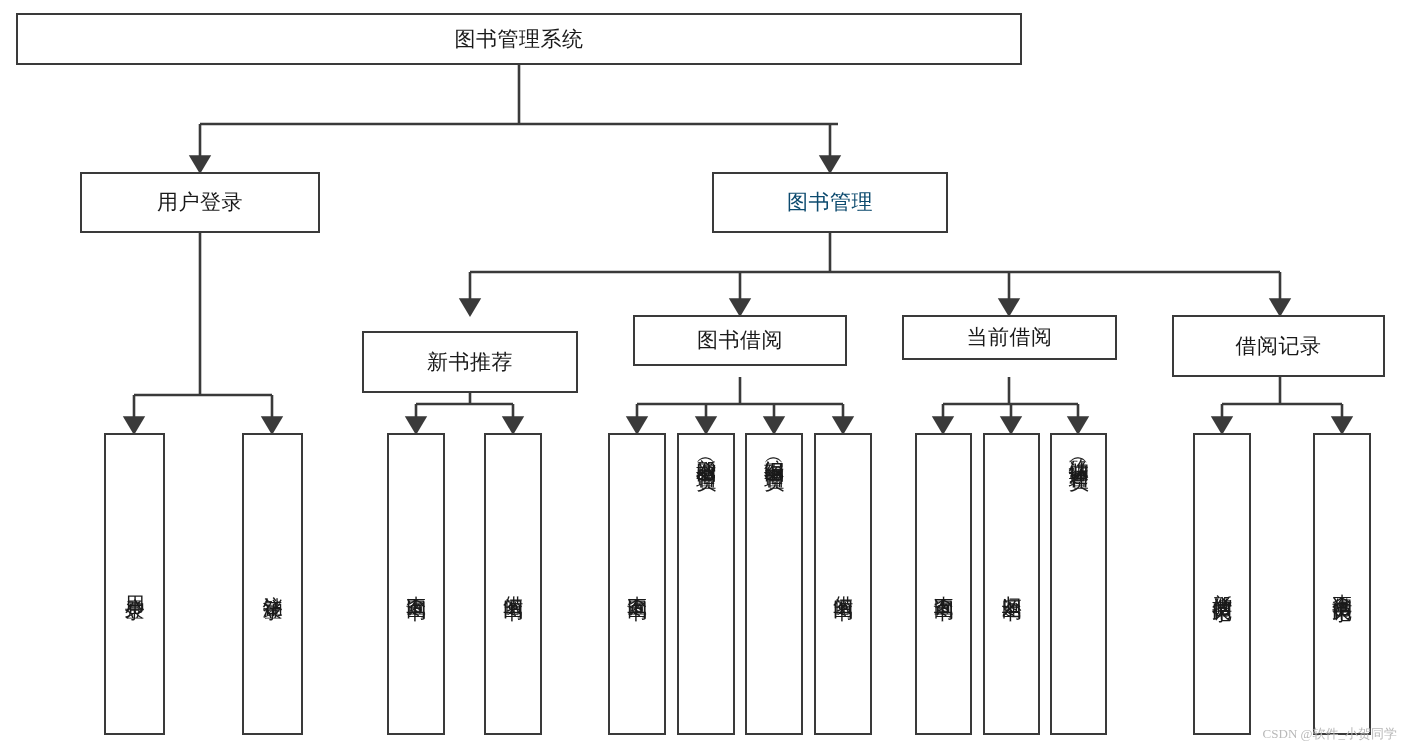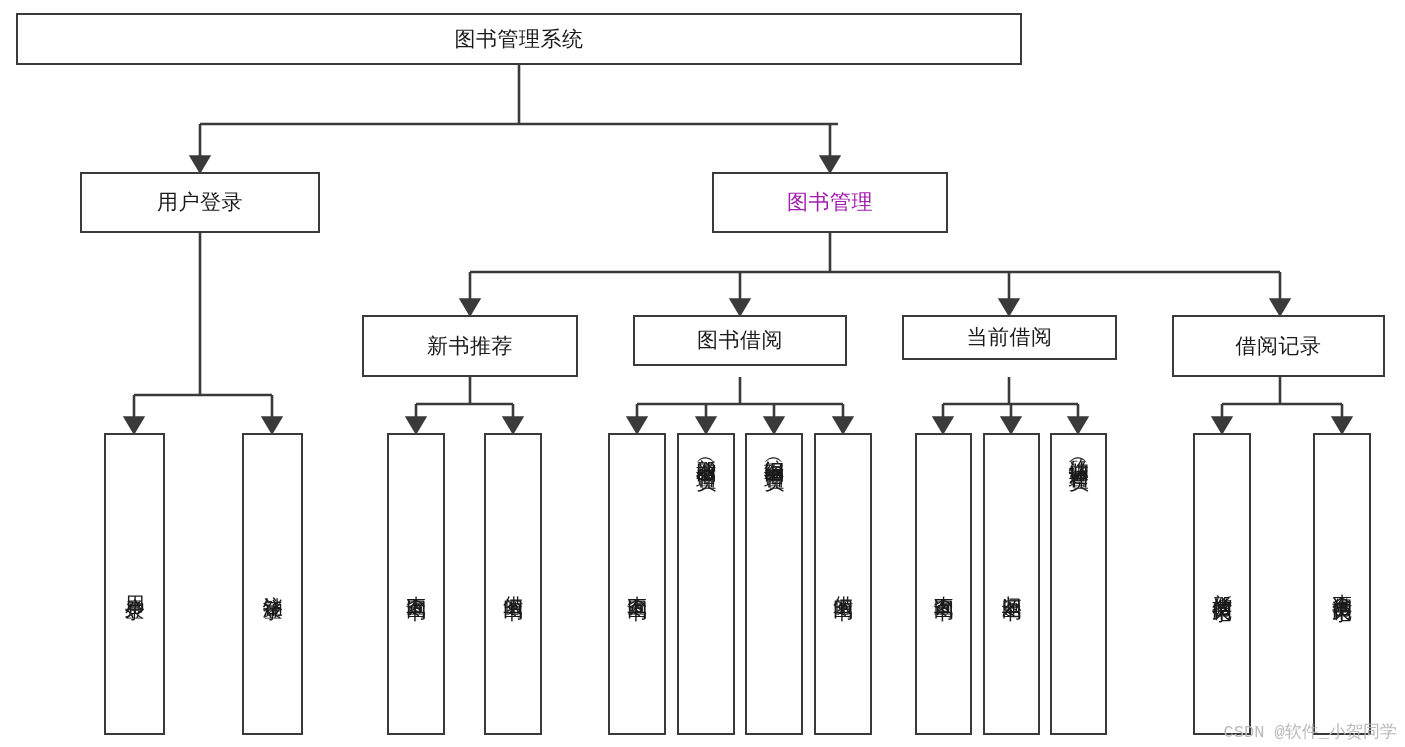--- a/index.html
+++ b/index.html
@@ -56,25 +56,25 @@
     margin: 0 auto;
   }
   .node.vertical.centered {
     align-items: center;
     padding-top: 0;
   }
   .watermark {
     position: absolute;
     right: 8px;
     bottom: 4px;
-    font-size: 17px;
+    font-size: 13px;
     color: #b9b9b9;
     white-space: nowrap;
     z-index: 5;
-    font-family: Liberation Mono, monospace;
+    font-family: Liberation Serif, serif;
   }
 </style>
 </head>
 <body>
 
 <div id="canvas">
 
   <svg class="edges" viewBox="0 0 1405 747">
     <defs>
       <marker id="arrow" markerWidth="9" markerHeight="9" refX="3" refY="4.5" orient="auto" markerUnits="strokeWidth">
@@ -125,25 +125,25 @@
     </g>
   </svg>
 
   <div class="node horizontal" style="left: 16px; top: 13px; width: 1006px; height: 52px; border-color: rgb(58, 58, 58); background: rgb(255, 255, 255); color: rgb(26, 26, 26); justify-content: center;">
     <span class="node-label">图书管理系统</span>
   </div>
 
   <div class="node horizontal" style="left: 80px; top: 172px; width: 240px; height: 61px; border-color: rgb(58, 58, 58); background: rgb(255, 255, 255); color: rgb(26, 26, 26);">
     <span class="node-label">用户登录</span>
   </div>
-  <div class="node horizontal" style="left: 712px; top: 172px; width: 236px; height: 61px; border-color: rgb(58, 58, 58); background: rgb(255, 255, 255); color: #a21caf;">
+  <div class="node horizontal" style="left: 712px; top: 172px; width: 236px; height: 61px; border-color: rgb(58, 58, 58); background: rgb(255, 255, 255); color: #0c4a6e;">
     <span class="node-label">图书管理</span>
   </div>
 
-  <div class="node horizontal" style="left: 362px; top: 315px; width: 216px; height: 62px; border-color: rgb(58, 58, 58); background: rgb(255, 255, 255); color: rgb(26, 26, 26);">
+  <div class="node horizontal" style="left: 362px; top: 331px; width: 216px; height: 62px; border-color: rgb(58, 58, 58); background: rgb(255, 255, 255); color: rgb(26, 26, 26);">
     <span class="node-label">新书推荐</span>
   </div>
   <div class="node horizontal" style="left: 633px; top: 315px; width: 214px; height: 51px; border-color: rgb(58, 58, 58); background: rgb(255, 255, 255); color: rgb(26, 26, 26);">
     <span class="node-label">图书借阅</span>
   </div>
   <div class="node horizontal" style="left: 902px; top: 315px; width: 215px; height: 45px; border-color: rgb(58, 58, 58); background: rgb(255, 255, 255); color: rgb(26, 26, 26);">
     <span class="node-label">当前借阅</span>
   </div>
   <div class="node horizontal" style="left: 1172px; top: 315px; width: 213px; height: 62px; border-color: rgb(58, 58, 58); background: rgb(255, 255, 255); color: rgb(26, 26, 26);">
     <span class="node-label">借阅记录</span>

